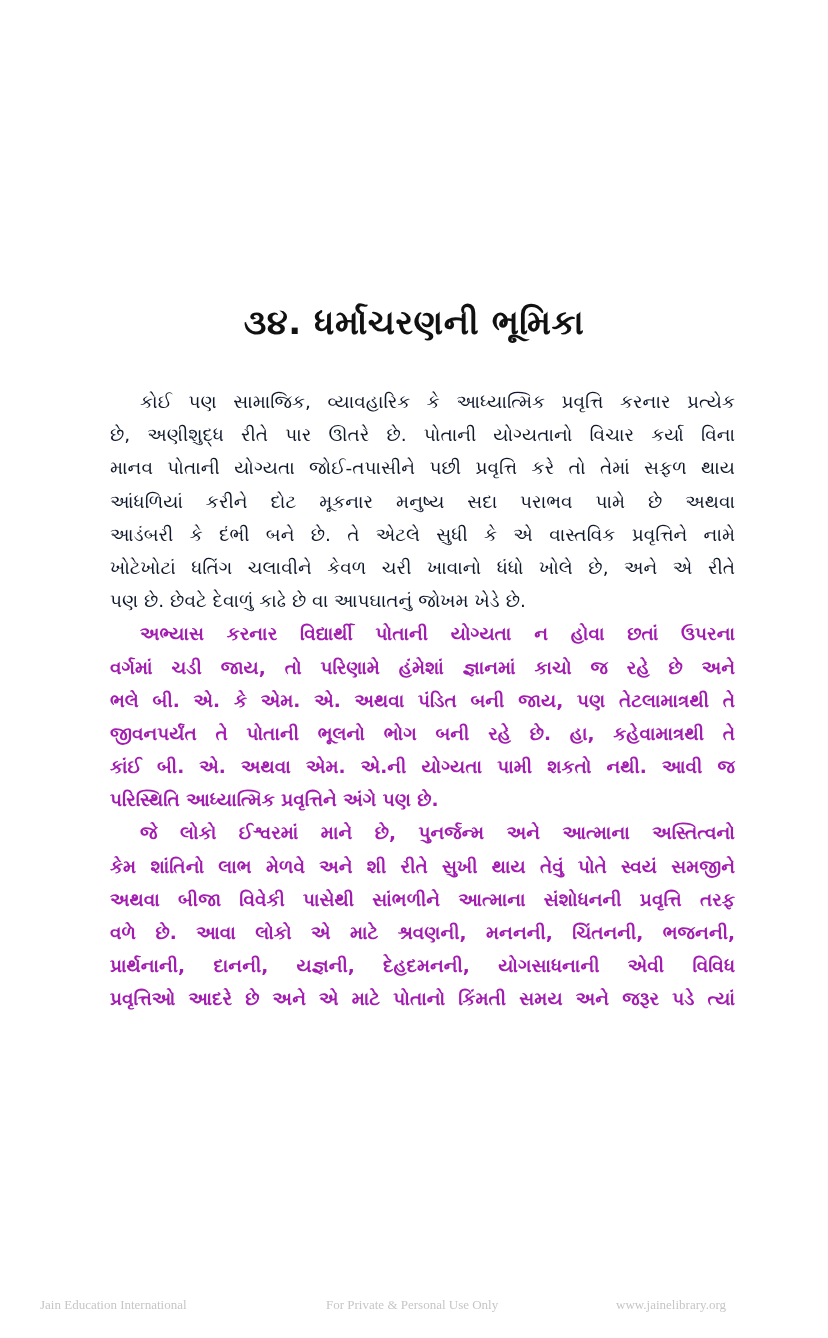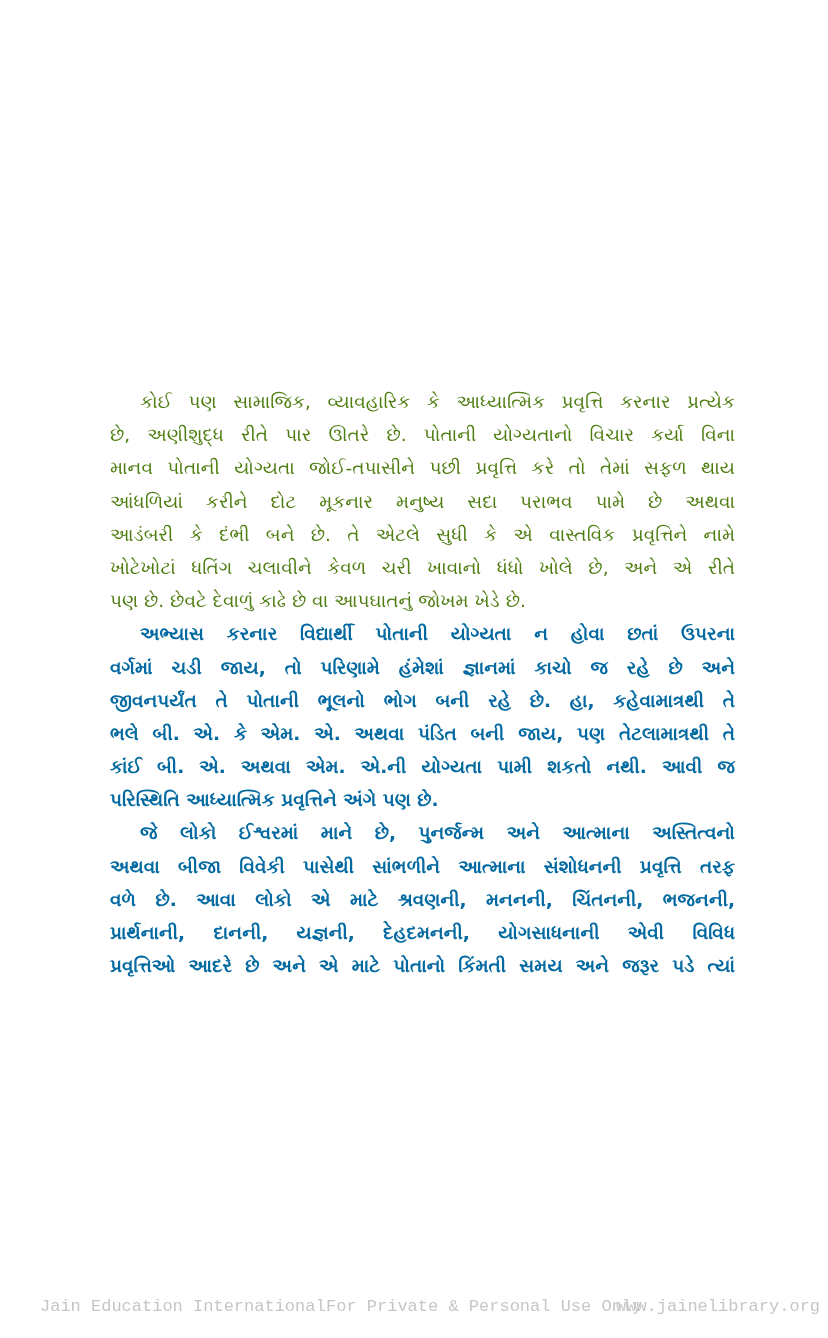--- a/index.html
+++ b/index.html
@@ -40,83 +40,85 @@
       width: 625px;
     }
     .line {
       display: block;
       height: 33.2px;
       line-height: 33.2px;
       font-size: 18.5px;
       white-space: nowrap;
       text-align: justify;
       text-align-last: justify;
-      color: #4d7c0f;
+      color: #0f172a;
     }
     .line.indent {
       padding-left: 30px;
     }
     .line.last {
       text-align-last: left;
     }
     .line.bold {
       font-weight: bold;
-      color: #0369a1;
+      color: #a21caf;
     }
     .footer {
       position: absolute;
       top: 1297px;
       left: 0;
       width: 658px;
       height: 20px;
-      font-family: Liberation Mono, monospace;
-      font-size: 17px;
+      font-family: Liberation Serif, serif;
+      font-size: 13px;
       color: #c6c6c6;
     }
     .footer span {
       position: absolute;
       top: 0;
       white-space: nowrap;
     }
     .footer .f-left { left: 40px; }
     .footer .f-center { left: 326px; text-align: right; }
     .footer .f-right { left: 616px; }
   </style>
 </head>
 <body>
 
 <div class="page">
 
+  <h1 class="title">૩૪. ધર્માચરણની ભૂમિકા</h1>
 
   <div class="body-text">
 
     <div>
       <span class="line indent">કોઈ પણ સામાજિક, વ્યાવહારિક કે આધ્યાત્મિક પ્રવૃત્તિ કરનાર પ્રત્યેક</span>
       <span class="line">છે, અણીશુદ્ધ રીતે પાર ઊતરે છે. પોતાની યોગ્યતાનો વિચાર કર્યા વિના</span>
       <span class="line">માનવ પોતાની યોગ્યતા જોઈ-તપાસીને પછી પ્રવૃત્તિ કરે તો તેમાં સફળ થાય</span>
       <span class="line">આંધળિયાં કરીને દોટ મૂકનાર મનુષ્ય સદા પરાભવ પામે છે અથવા</span>
       <span class="line">આડંબરી કે દંભી બને છે. તે એટલે સુધી કે એ વાસ્તવિક પ્રવૃત્તિને નામે</span>
       <span class="line">ખોટેખોટાં ધતિંગ ચલાવીને કેવળ ચરી ખાવાનો ધંધો ખોલે છે, અને એ રીતે</span>
     </div>
 
     <div>
       <span class="line last">પણ છે. છેવટે દેવાળું કાઢે છે વા આપઘાતનું જોખમ ખેડે છે.</span>
     </div>
 
     <div>
       <span class="line indent bold">અભ્યાસ કરનાર વિદ્યાર્થી પોતાની યોગ્યતા ન હોવા છતાં ઉપરના</span>
       <span class="line bold">વર્ગમાં ચડી જાય, તો પરિણામે હંમેશાં જ્ઞાનમાં કાચો જ રહે છે અને</span>
+      <span class="line bold">ભલે બી. એ. કે એમ. એ. અથવા પંડિત બની જાય, પણ તેટલામાત્રથી તે</span>
       <span class="line bold">જીવનપર્યંત તે પોતાની ભૂલનો ભોગ બની રહે છે. હા, કહેવામાત્રથી તે</span>
-      <span class="line bold">ભલે બી. એ. કે એમ. એ. અથવા પંડિત બની જાય, પણ તેટલામાત્રથી તે</span>
       <span class="line bold">કાંઈ બી. એ. અથવા એમ. એ.ની યોગ્યતા પામી શકતો નથી. આવી જ</span>
       <span class="line last bold">પરિસ્થિતિ આધ્યાત્મિક પ્રવૃત્તિને અંગે પણ છે.</span>
     </div>
 
     <div>
       <span class="line indent bold">જે લોકો ઈશ્વરમાં માને છે, પુનર્જન્મ અને આત્માના અસ્તિત્વનો</span>
+      <span class="line bold">કેમ શાંતિનો લાભ મેળવે અને શી રીતે સુખી થાય તેવું પોતે સ્વયં સમજીને</span>
       <span class="line bold">અથવા બીજા વિવેકી પાસેથી સાંભળીને આત્માના સંશોધનની પ્રવૃત્તિ તરફ</span>
       <span class="line bold">વળે છે. આવા લોકો એ માટે શ્રવણની, મનનની, ચિંતનની, ભજનની,</span>
       <span class="line bold">પ્રાર્થનાની, દાનની, યજ્ઞની, દેહદમનની, યોગસાધનાની એવી વિવિધ</span>
       <span class="line bold">પ્રવૃત્તિઓ આદરે છે અને એ માટે પોતાનો કિંમતી સમય અને જરૂર પડે ત્યાં</span>
     </div>
 
   </div>
 
   <div class="footer">
     <span class="f-left">Jain Education International</span>

